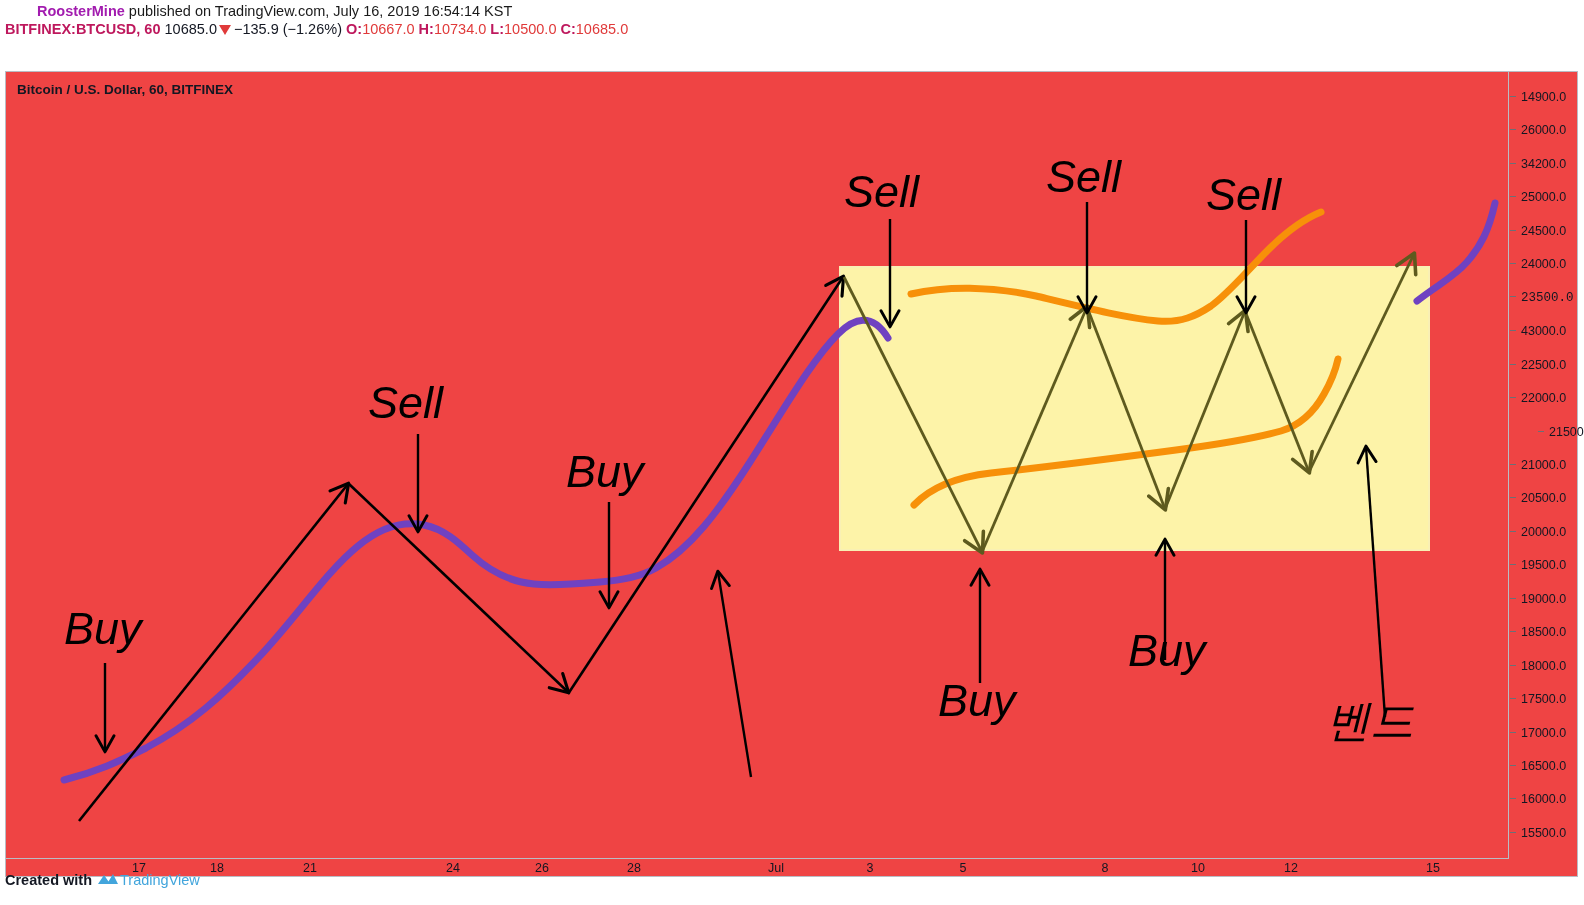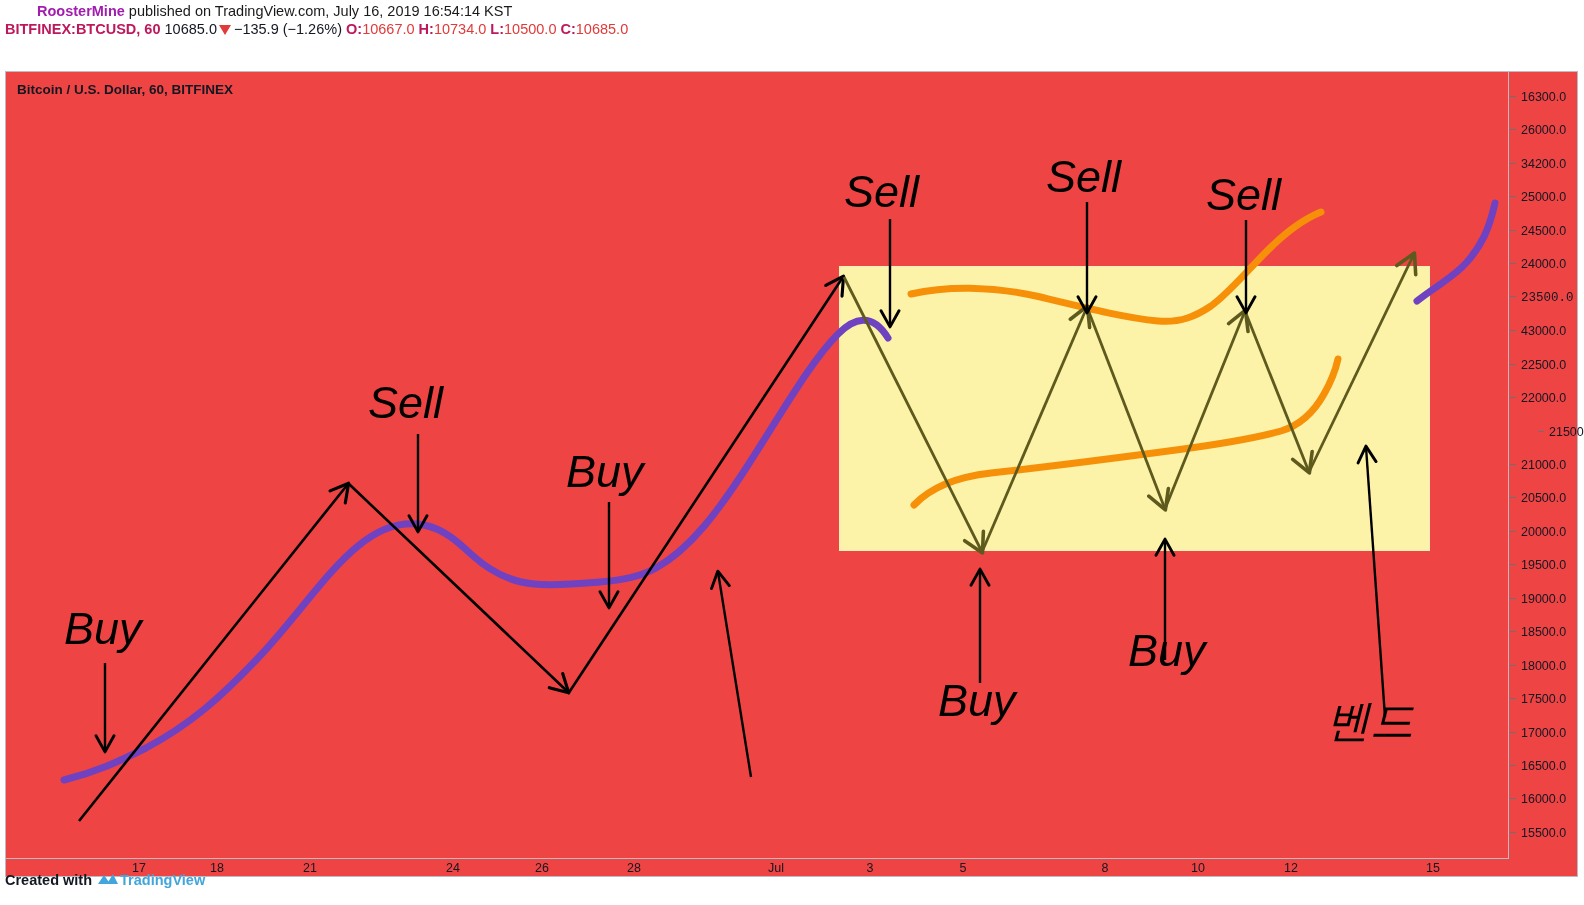--- a/index.html
+++ b/index.html
@@ -39,21 +39,21 @@
   
   #draw{position:absolute;left:0;top:0;width:1503px;height:787px;}
   
   .anno{position:absolute;font-style:italic;color:#000;white-space:nowrap;
         font-family:"Liberation Sans","DejaVu Sans",sans-serif;}
   .anno.en{font-size:45px;}
   .anno.ko{font-size:44px;font-family:"DejaVu Sans","Liberation Sans",sans-serif;}
   
   #footer{position:absolute;left:5px;top:872px;font-size:14.5px;color:#131722;
           font-weight:bold;white-space:nowrap;}
-  #footer .tv-name{color:#42a5dc;font-weight:bold;}
+  #footer .tv-name{color:#42a5dc;font-weight:normal;}
   #tv-logo{display:inline-block;width:22px;height:15px;vertical-align:-2px;margin:0 1px 0 5px;}
 </style>
 </head>
 <body>
 
 <div id="header">
   <div id="pub-line">
     <span id="pub-user">RoosterMine</span><span> published on TradingView.com, July 16, 2019 16:54:14 KST</span>
   </div>
   <div id="quote-line">
@@ -140,21 +140,21 @@
     <div class="anno en" style="left:838px;top:94px;">Sell</div>
     <div class="anno en" style="left:1040px;top:79px;">Sell</div>
     <div class="anno en" style="left:1200px;top:97px;">Sell</div>
     <div class="anno en" style="left:932px;top:603px;">Buy</div>
     <div class="anno en" style="left:1122px;top:553px;">Buy</div>
     <div class="anno ko" style="left:1320px;top:620px;">벤드</div>
 
   </div>
 
   <div id="price-axis">
-      <div class="p-tick" style="top: 18px;"><span class="dash"></span><span>16300.0</span></div>
+      <div class="p-tick" style="top: 18px;"><span class="dash"></span><span>14900.0</span></div>
       <div class="p-tick" style="top: 51.45px;"><span class="dash"></span><span>26000.0</span></div>
       <div class="p-tick" style="top: 84.9px;"><span class="dash"></span><span>34200.0</span></div>
       <div class="p-tick" style="top: 118.35px;"><span class="dash"></span><span>25000.0</span></div>
       <div class="p-tick" style="top: 151.8px;"><span class="dash"></span><span>24500.0</span></div>
       <div class="p-tick" style="top: 185.25px;"><span class="dash"></span><span>24000.0</span></div>
       <div class="p-tick" style="top: 218.7px; font-family: Liberation Mono, monospace;"><span class="dash"></span><span>23500.0</span></div>
       <div class="p-tick" style="top: 252.15px;"><span class="dash"></span><span>43000.0</span></div>
       <div class="p-tick" style="top: 285.6px;"><span class="dash"></span><span>22500.0</span></div>
       <div class="p-tick" style="top: 319.05px;"><span class="dash"></span><span>22000.0</span></div>
       <div class="p-tick" style="top: 352.5px; padding-left: 28px;"><span class="dash"></span><span>21500.0</span></div>

